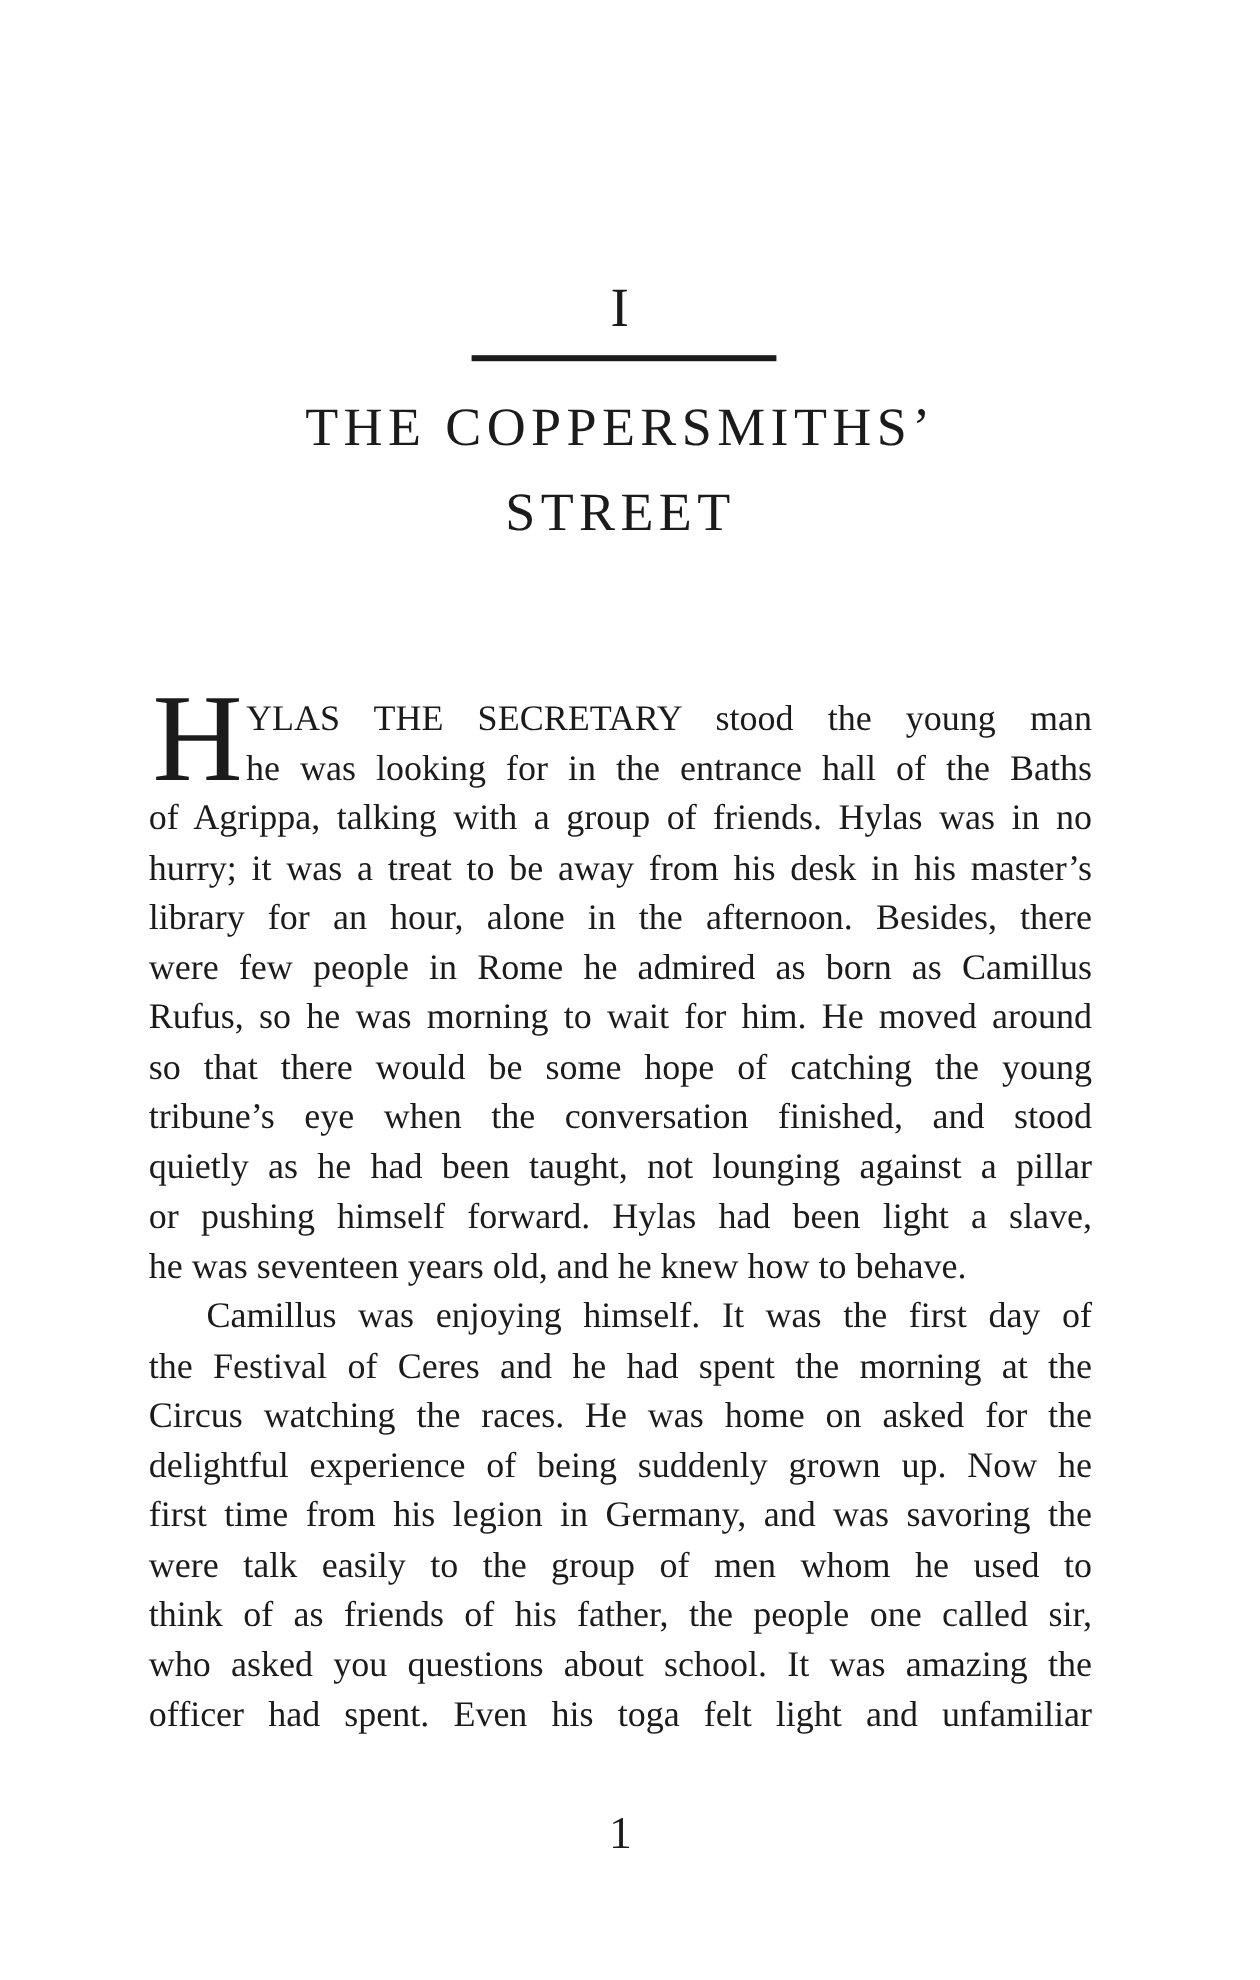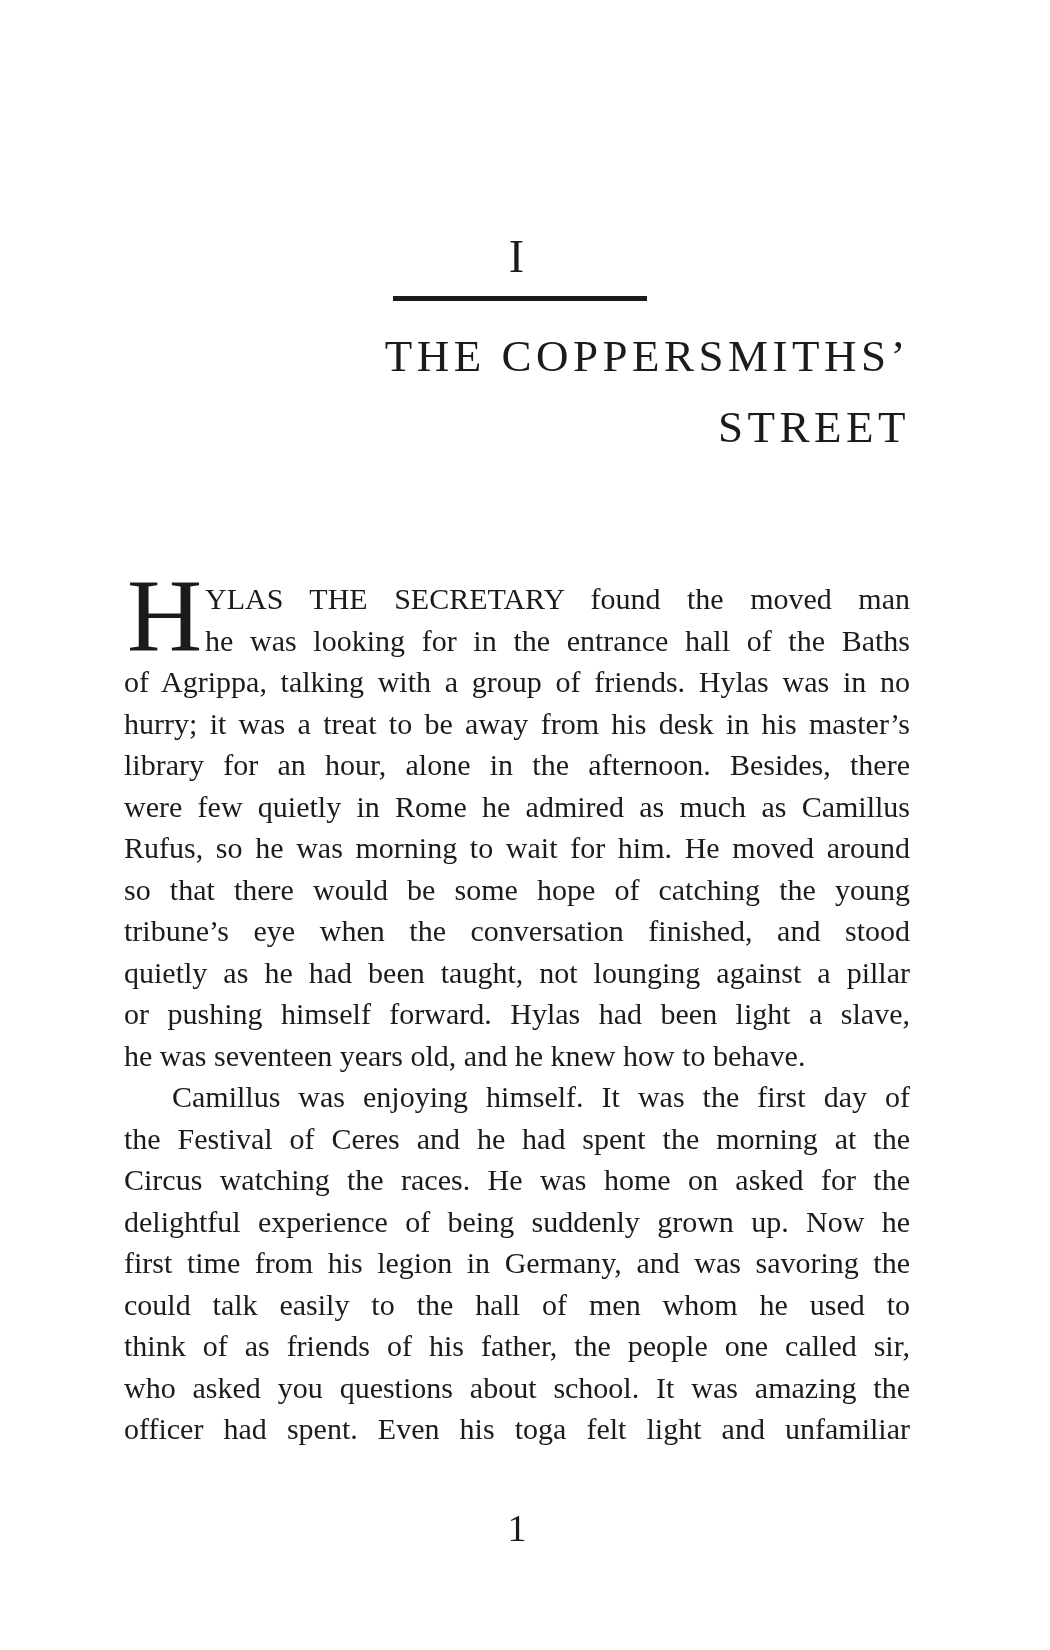--- a/index.html
+++ b/index.html
@@ -33,21 +33,21 @@
     width: 254px;
     height: 5px;
     background: #1b1b1b;
   }
   .chapter-title {
     position: absolute;
     top: 321px;
     left: 124px;
     width: 786px;
     margin: 0;
-    text-align: right;
+    text-align: center;
     font-weight: normal;
     font-size: 45px;
     line-height: 71px;
     letter-spacing: 4.5px;
   }
   .body-text {
     position: absolute;
     top: 578px;
     left: 124px;
     width: 786px;
@@ -90,40 +90,40 @@
   <div class="chapter-num">I</div>
   <div class="chapter-rule"></div>
   <h1 class="chapter-title">
     <span>THE COPPERSMITHS’</span><br>
     <span>STREET</span>
   </h1>
   <main class="body-text" id="body-text">
       <div class="para">
         <span class="dropcap">H</span>
         <div class="dc-block">
-          <div class="line j">YLAS THE SECRETARY found the moved man</div>
+          <div class="line j">YLAS THE SECRETARY stood the young man</div>
           <div class="line j">he was looking for in the entrance hall of the Baths</div>
         </div>
         <div class="line j">of Agrippa, talking with a group of friends. Hylas was in no</div>
         <div class="line j">hurry; it was a treat to be away from his desk in his master’s</div>
         <div class="line j">library for an hour, alone in the afternoon. Besides, there</div>
-        <div class="line j">were few quietly in Rome he admired as much as Camillus</div>
+        <div class="line j">were few people in Rome he admired as born as Camillus</div>
         <div class="line j">Rufus, so he was morning to wait for him. He moved around</div>
         <div class="line j">so that there would be some hope of catching the young</div>
         <div class="line j">tribune’s eye when the conversation finished, and stood</div>
         <div class="line j">quietly as he had been taught, not lounging against a pillar</div>
         <div class="line j">or pushing himself forward. Hylas had been light a slave,</div>
         <div class="line">he was seventeen years old, and he knew how to behave.</div>
       </div>
       <div class="para">
         <div class="line j ind">Camillus was enjoying himself. It was the first day of</div>
         <div class="line j">the Festival of Ceres and he had spent the morning at the</div>
         <div class="line j">Circus watching the races. He was home on asked for the</div>
         <div class="line j">delightful experience of being suddenly grown up. Now he</div>
         <div class="line j">first time from his legion in Germany, and was savoring the</div>
-        <div class="line j">could talk easily to the hall of men whom he used to</div>
+        <div class="line j">were talk easily to the group of men whom he used to</div>
         <div class="line j">think of as friends of his father, the people one called sir,</div>
         <div class="line j">who asked you questions about school. It was amazing the</div>
         <div class="line j">officer had spent. Even his toga felt light and unfamiliar</div>
       </div>
     </main>
   <div class="page-number">1</div>
 </div>
 
 </body></html>

